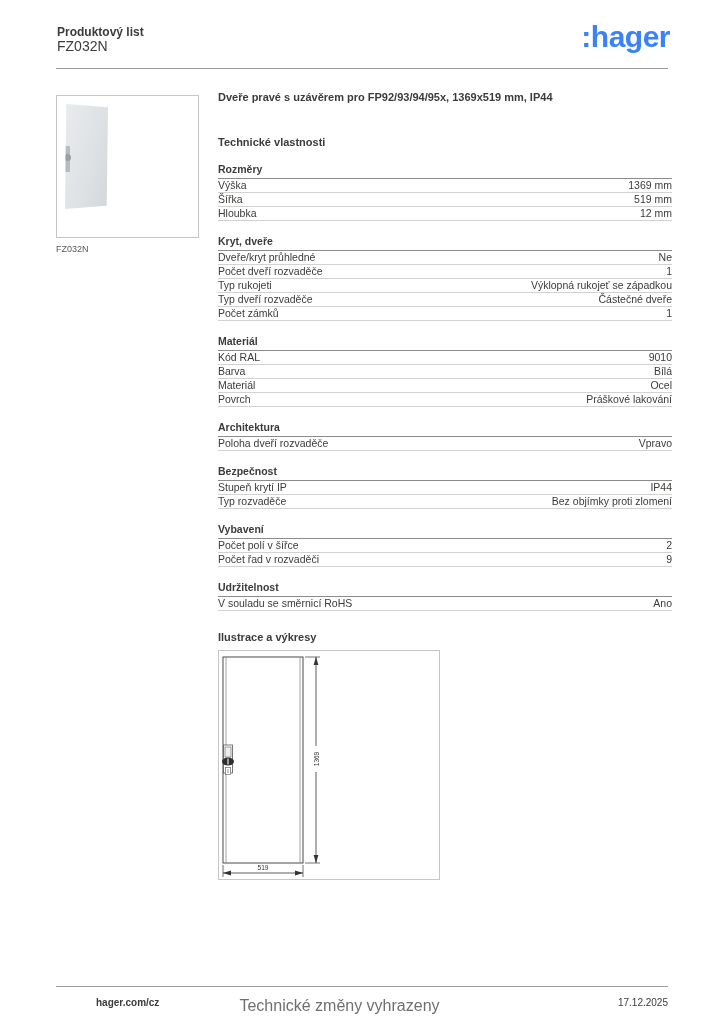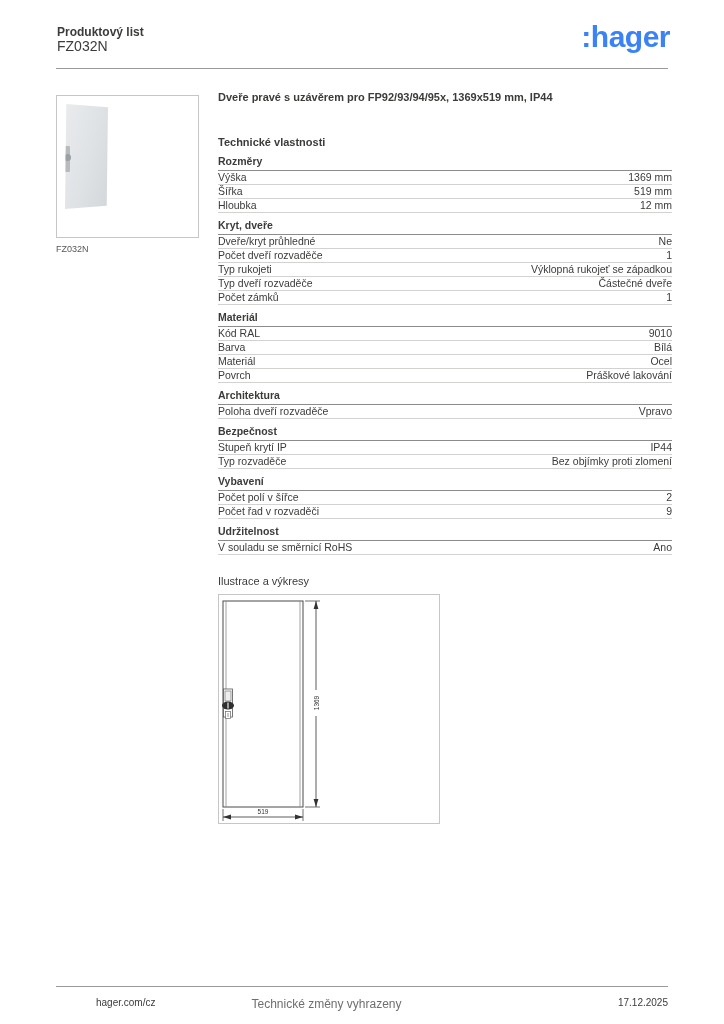--- a/index.html
+++ b/index.html
@@ -26,33 +26,33 @@
   }
   .photo-handle { position:absolute; left:0px; top:42px; width:5px; height:26px; background:#b7bbbe; border-radius:1px; }
   .photo-knob { position:absolute; left:-1px; top:8px; width:7px; height:7px; background:#9aa0a4; border-radius:50%; }
   .photo-caption { position:absolute; left:56px; top:244px; font-size:9px; color:#575756; }
 
   
   .main { position:absolute; left:218px; top:90px; width:454px; }
   .product-title { font-size:11px; font-weight:bold; line-height:14px; }
   .tech-heading  { margin-top:32px; font-size:11px; font-weight:bold; line-height:13px; }
 
-  .section { margin-top:6px; }
+  .section { margin-top:14px; }
   .section-title { font-size:10.5px; font-weight:bold; line-height:12px; padding-bottom:3px; border-bottom:1px solid #8c8c8b; }
   .row { display:flex; justify-content:space-between; align-items:center; height:13px; border-bottom:1px solid #d2d2d1; font-size:10.5px; line-height:13px; }
   .row .label { white-space:nowrap; }
   .row .value { white-space:nowrap; text-align:center; }
 
-  .illus-heading { margin-top:20px; font-size:11px; font-weight:normal; line-height:13px; }
+  .illus-heading { margin-top:20px; font-size:11px; font-weight:bold; line-height:13px; }
   .drawing-box { margin-top:6px; width:220px; height:228px; border:1px solid #c6c6c6; }
 
   
   .footer-rule { position:absolute; left:56px; width:612px; top:986px; border-top:1px solid #9a9a99; }
-  .footer-left   { position:absolute; left:57px; top:997px; font-size:10px; font-weight:normal;padding-left:39px; }
-  .footer-center { position:absolute; left:3px; width:647px; top:997px; text-align:center; font-size:12px; color:#6f6f6e; }
+  .footer-left   { position:absolute; left:57px; top:997px; font-size:10px; font-weight:bold;padding-left:39px; }
+  .footer-center { position:absolute; left:16px; width:647px; top:997px; text-align:center; font-size:16px; color:#6f6f6e; }
   .footer-right  { position:absolute; right:56px; top:997px; font-size:10px; font-weight:normal; }
 </style>
 </head>
 <body>
 
 <div class="page">
 
   <div class="doc-title">Produktový list</div>
   <div class="doc-code">FZ032N</div>
   <div class="logo">:hager</div>

